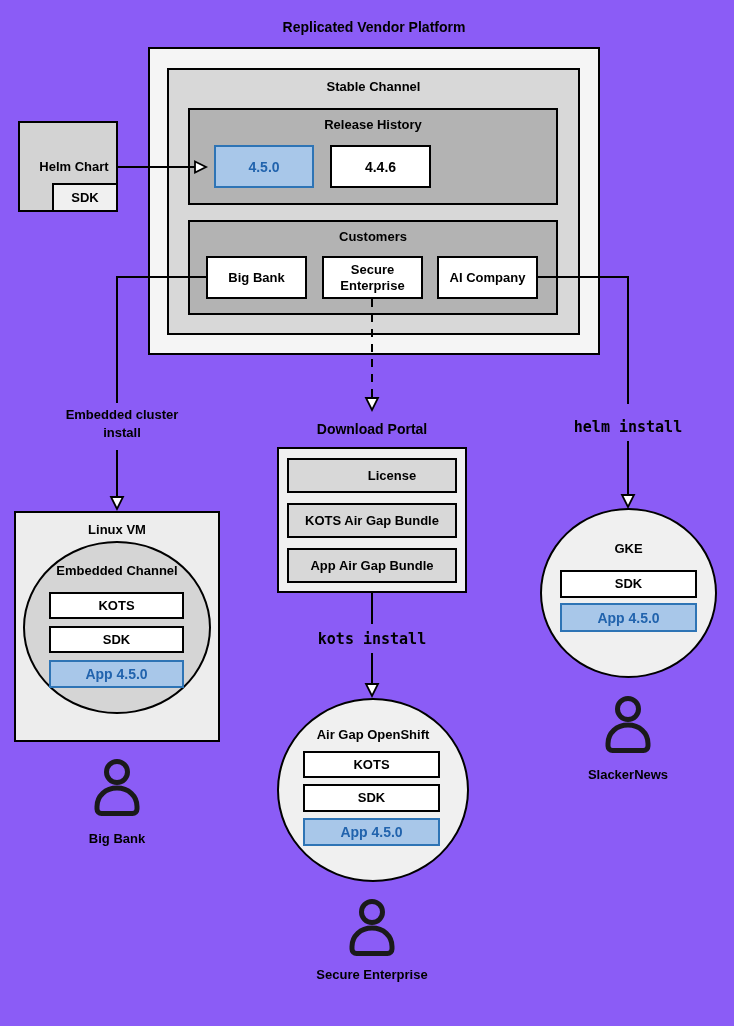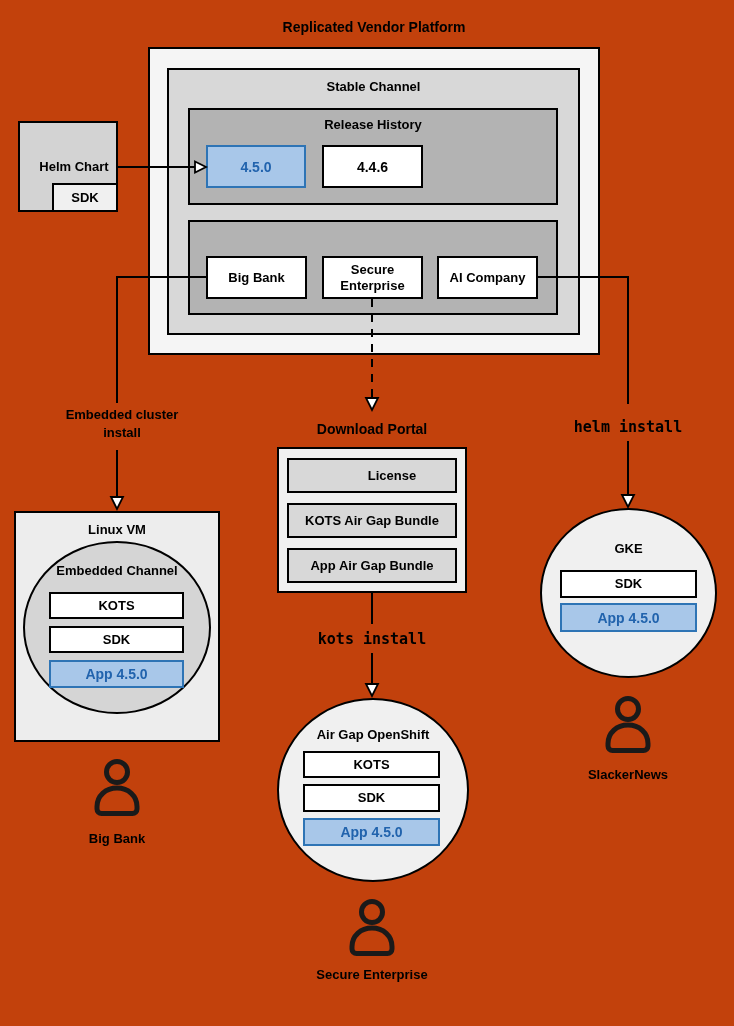--- a/index.html
+++ b/index.html
@@ -1,17 +1,17 @@
 <!DOCTYPE html>
 <html style="--hl-fill: #a8c7e9; --hl-border: #2e74b5; --hl-text: #2163ad;"><head>
 <meta charset="utf-8">
 <style>
   html,body { margin:0; padding:0; background:#ffffff; }
   .canvas {
-    position:relative; width:734px; height:1026px; background:#c2410c;
+    position:relative; width:734px; height:1026px; background:#8b5cf6;
     font-family:"Liberation Sans", sans-serif; color:#000;
   }
   .abs { position:absolute; box-sizing:border-box; }
   .box {
     position:absolute; box-sizing:border-box;
     border:2px solid #000; display:flex; align-items:center; justify-content:center;
     text-align:center; font-weight:bold; font-size:13px; line-height:16px;
   }
   .lbl {
     position:absolute; box-sizing:border-box; text-align:center;
@@ -23,21 +23,21 @@
     font-weight:bold; font-size:15px;
   }
   .circle { border-radius:50%; }
   .white  { background:#ffffff; }
   .hl {
     background:var(--hl-fill,#a8c7e9);
     border-color:var(--hl-border,#2e74b5);
     color:var(--hl-text,#2163ad);
     font-size:14px;
   }
-  .ver { font-size:14px; }
+  .ver { font-size:14px;margin-left:8px; }
   svg.overlay { position:absolute; left:0; top:0; z-index:10; pointer-events:none; }
   svg.overlay path, svg.overlay polygon { stroke:#000; }
   .person { position:absolute; }
 </style>
 </head>
 <body>
 
 <div class="canvas">
 
   <div class="lbl title" style="left:148px; top:18px; width:452px;">Replicated Vendor Platform</div>
@@ -46,20 +46,21 @@
 
   <div class="abs" style="left:167px; top:68px; width:413px; height:267px; background:#d8d8d8; border:2px solid #000;"></div>
   <div class="lbl" style="left:167px; top:78px; width:413px;">Stable Channel</div>
 
   <div class="abs" style="left:188px; top:108px; width:370px; height:97px; background:#b3b3b3; border:2px solid #000;"></div>
   <div class="lbl" style="left:188px; top:116px; width:370px;">Release History</div>
   <div class="box hl ver" style="left:206px; top:145px; width:100px; height:43px;">4.5.0</div>
   <div class="box white ver" style="left:322px; top:145px; width:101px; height:43px;">4.4.6</div>
 
   <div class="abs" style="left:188px; top:220px; width:370px; height:95px; background:#b3b3b3; border:2px solid #000;"></div>
+  <div class="lbl" style="left:188px; top:228px; width:370px;">Customers</div>
   <div class="box white" style="left:206px; top:256px; width:101px; height:43px;">Big Bank</div>
   <div class="box white" style="left:322px; top:256px; width:101px; height:43px; padding:0 6px;">Secure Enterprise</div>
   <div class="box white" style="left:437px; top:256px; width:101px; height:43px;">AI Company</div>
 
   <div class="abs" style="left:18px; top:121px; width:100px; height:91px; background:#d3d3d3; border:2px solid #000;"></div>
   <div class="lbl" style="left:18px; top:158px; width:100px;padding-left:12px;">Helm Chart</div>
   <div class="box" style="left:52px; top:183px; width:66px; height:29px; background:#f0f0f0;">SDK</div>
 
   <div class="lbl" style="left:57px; top:406px; width:130px;">Embedded cluster install</div>
   <div class="lbl title" style="left:292px; top:420px; width:160px;">Download Portal</div>

